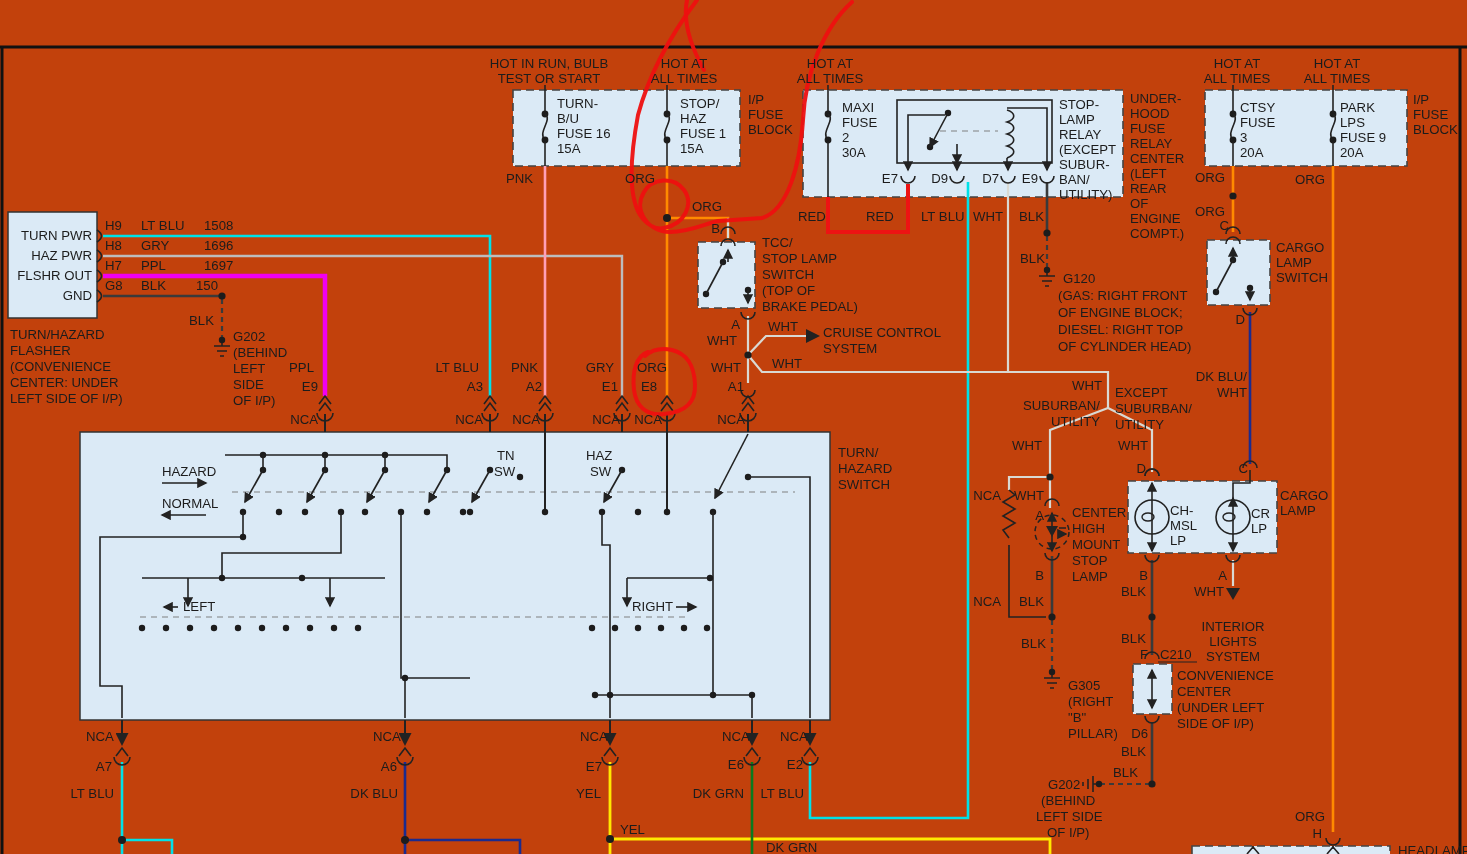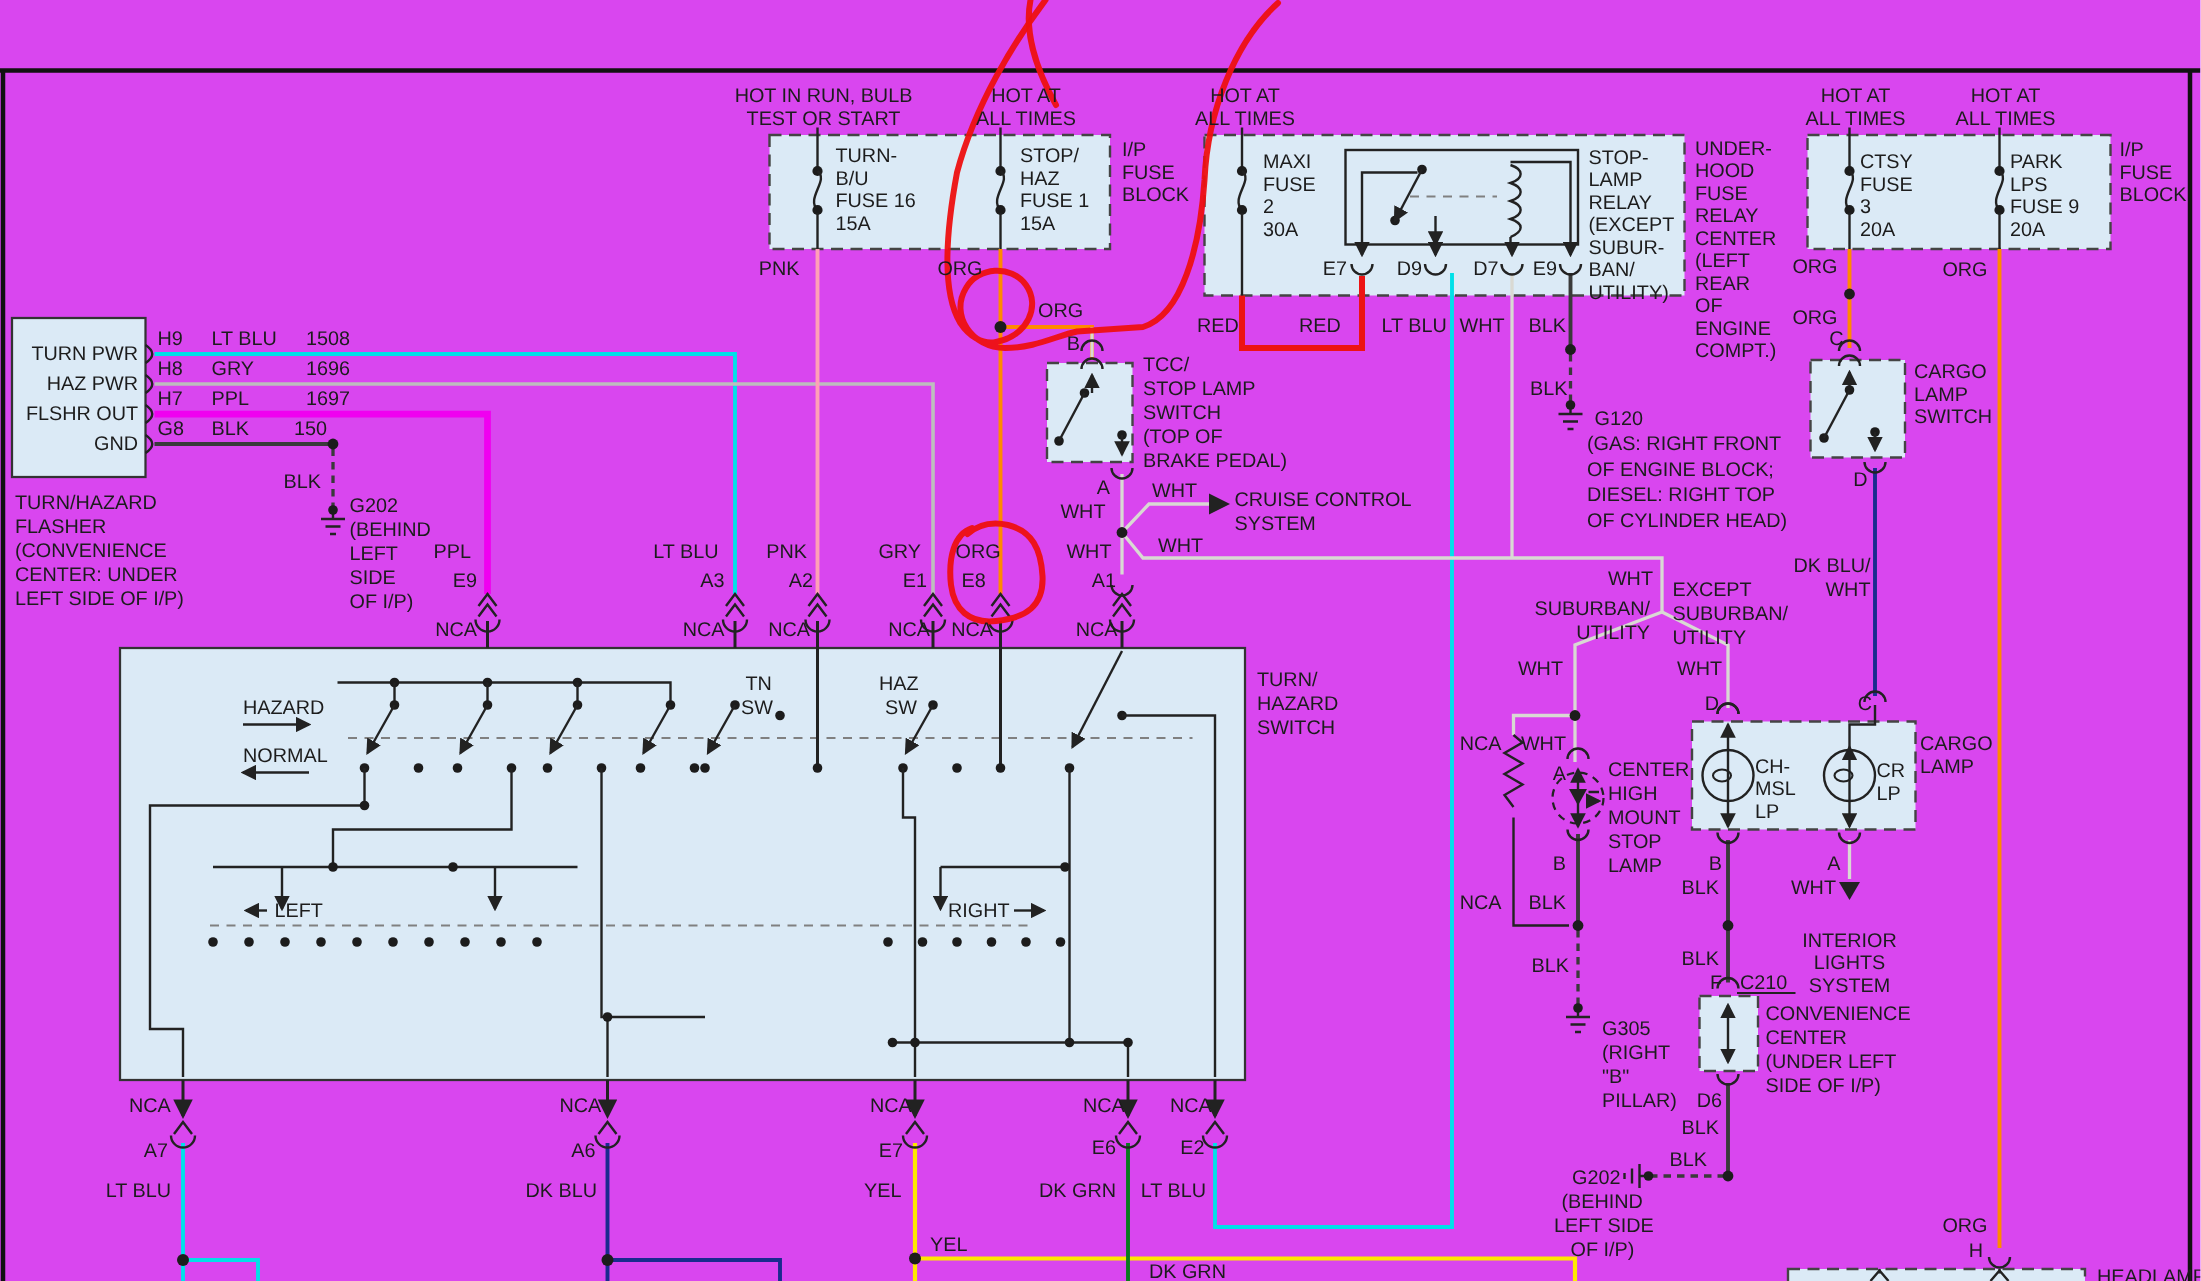--- a/index.html
+++ b/index.html
@@ -1,16 +1,16 @@
 <!DOCTYPE html>
 <html style="--lt_blu: #00E1E8; --gry: #BDBDBD; --ppl: #F000F0; --blk: #3A3A3A; --pnk: #FF9FB7; --org: #FF8A00; --red: #ED1313; --wht: #D9D9D3; --dk_blu: #1A2B8F; --yel: #FFE800; --dk_grn: #0A7A1E; --annotation: #EE1010; --box_fill: #DBEAF6;"><head>
 <meta charset="utf-8">
 <style>
   html,body{margin:0;padding:0;background:#fff;}
-  #stage{position:relative;width:1467px;height:854px;background:#d946ef;overflow:hidden;
+  #stage{position:relative;width:1467px;height:854px;background:#c2410c;overflow:hidden;
          font-family:"Liberation Sans", sans-serif;}
   svg text{font-family:"Liberation Sans", sans-serif;font-size:13.2px;fill:#1c1c1c;}
   .bxd{fill:var(--box_fill);stroke:#444;stroke-width:1.6;stroke-dasharray:8 5;}
   .bxs{fill:var(--box_fill);stroke:#333;stroke-width:1.5;}
   .k{stroke:#222;stroke-width:1.6;fill:none;}
   .kb{stroke:#222;stroke-width:2;fill:none;}
   .dash{stroke:#808080;stroke-width:1.2;fill:none;stroke-dasharray:6 5;}
   .gdash{stroke:#3a3a3a;stroke-width:2.2;fill:none;stroke-dasharray:5 4;}
   .w-ltblu{stroke:var(--lt_blu);stroke-width:2.6;fill:none;}
   .w-gry{stroke:var(--gry);stroke-width:2.4;fill:none;}

